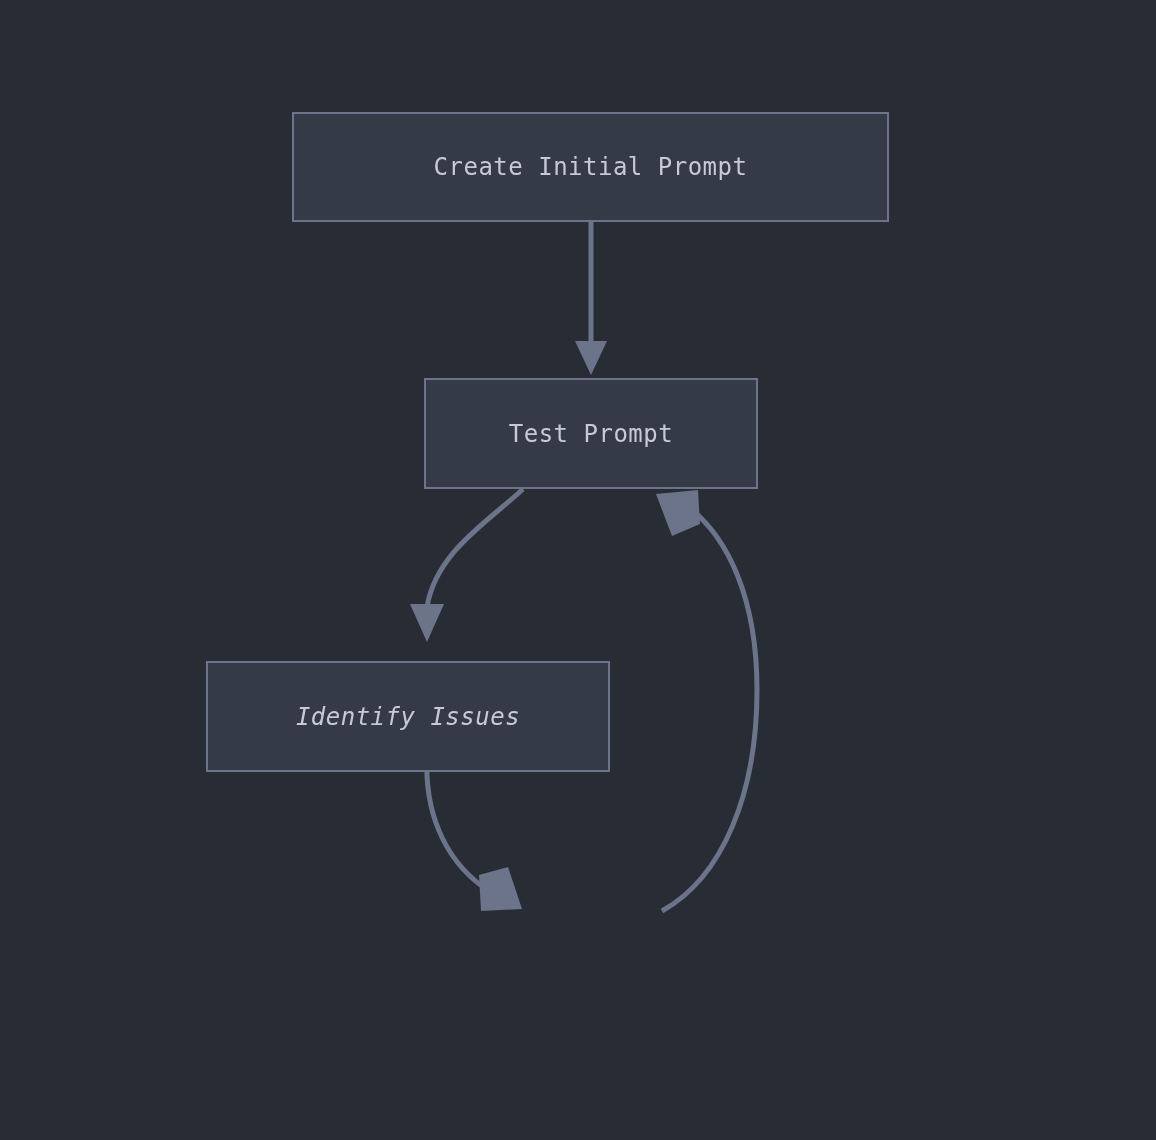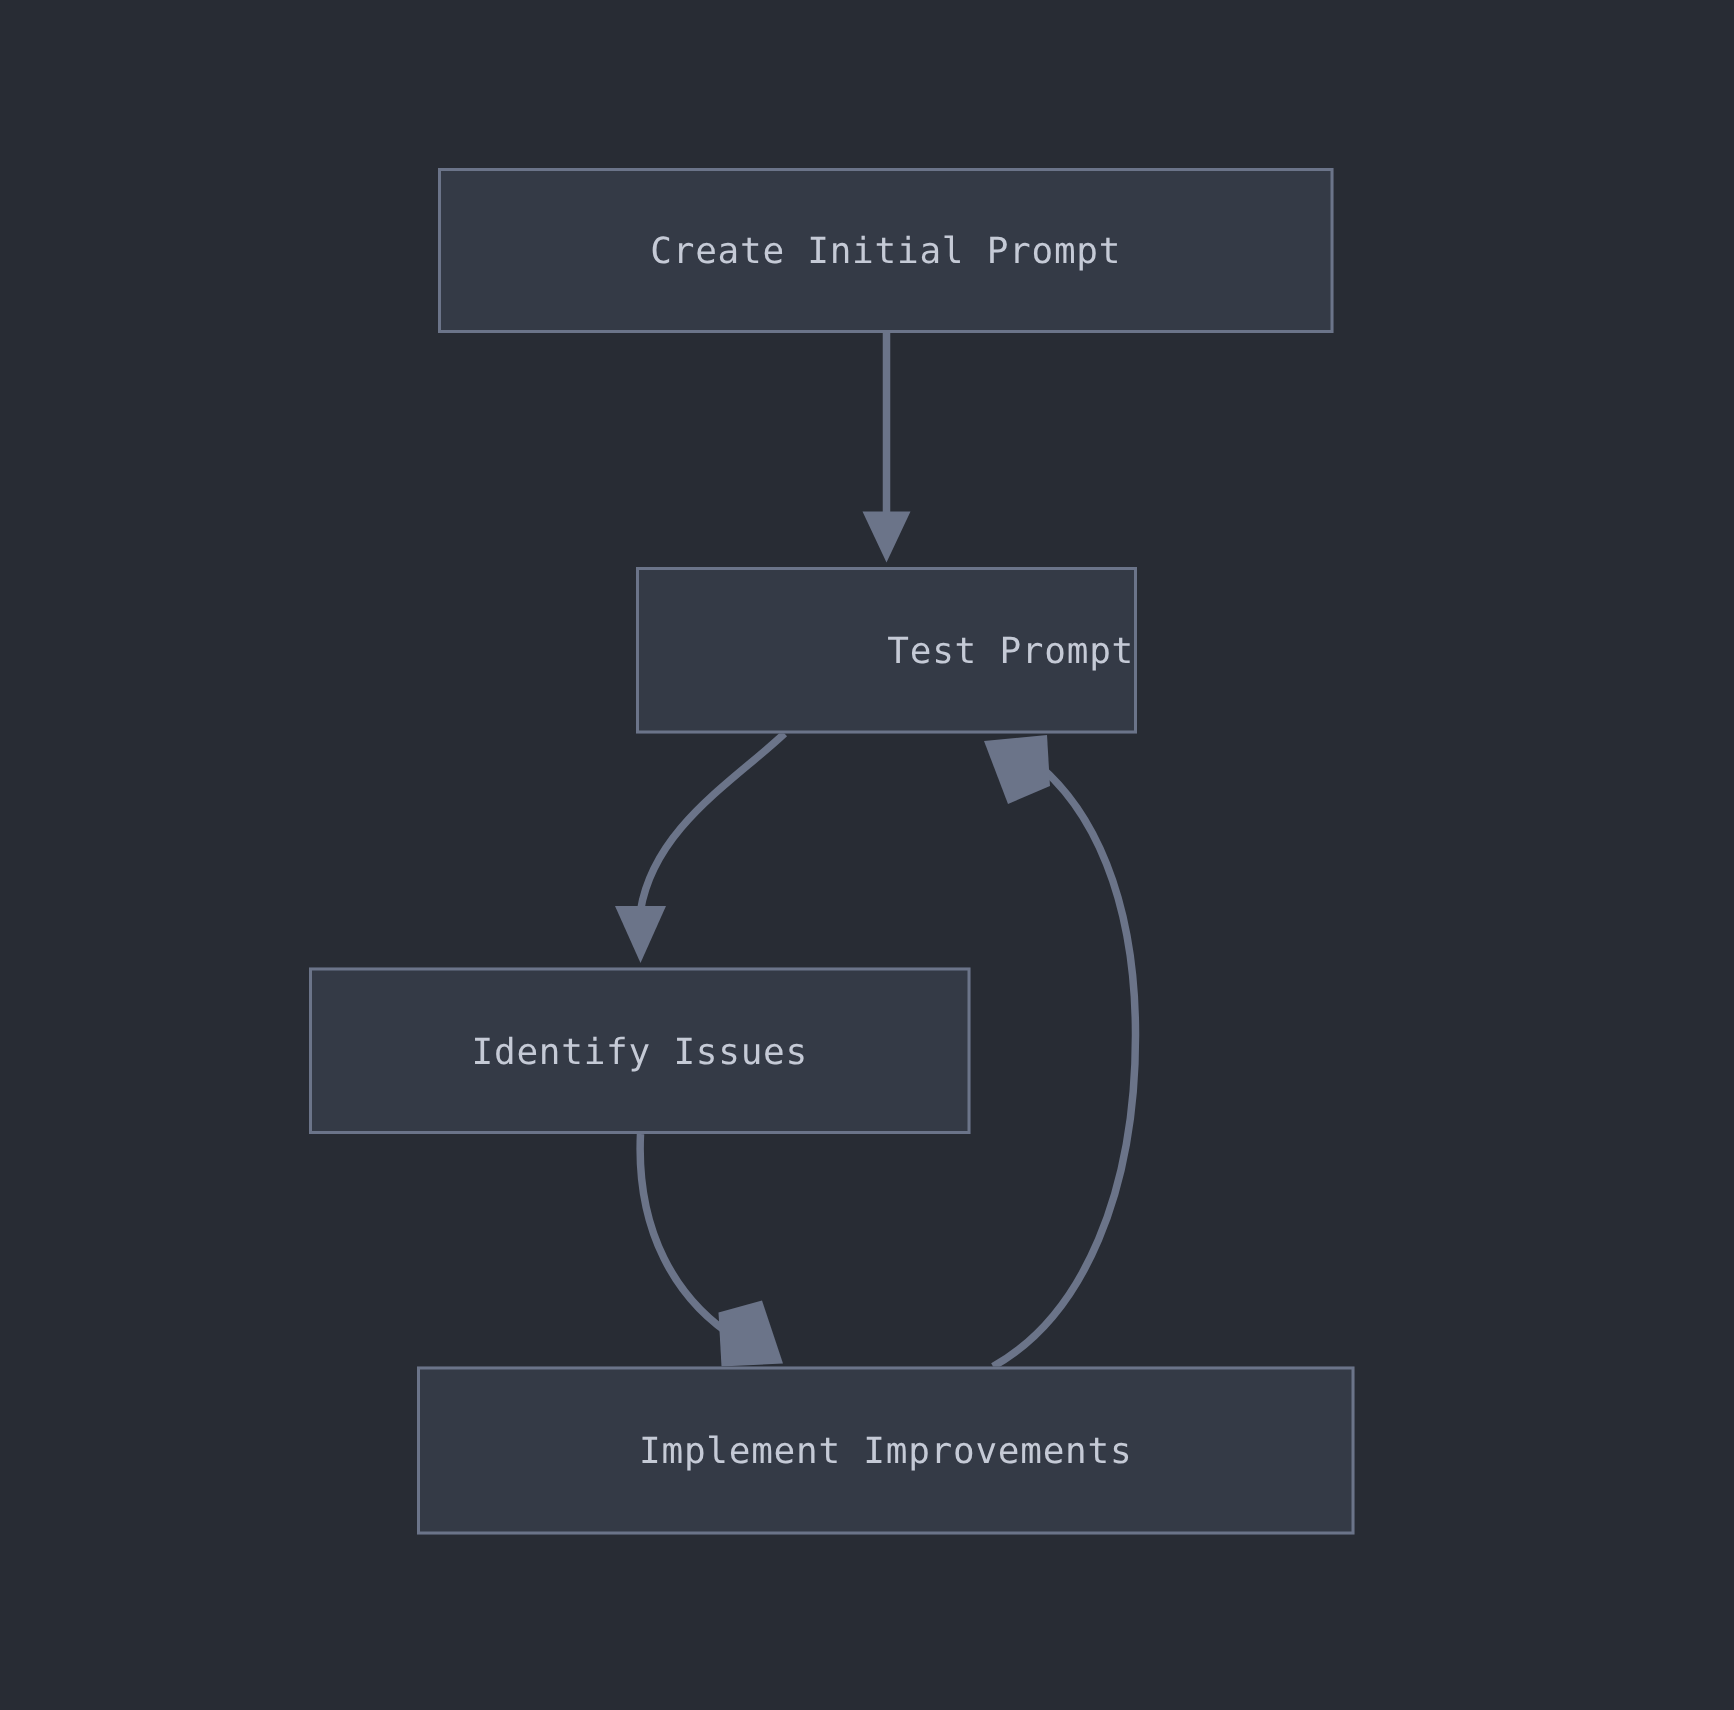--- a/index.html
+++ b/index.html
@@ -43,24 +43,24 @@
     line-height: 1;
     color: #c5cad6;
     letter-spacing: 0.5px;
     white-space: nowrap;
     user-select: none;
   }
   #node-create-initial-prompt {
     left: 292px;  top: 112px;  width: 597px;  height: 110px;
   }
   #node-test-prompt {
-    left: 424px;  top: 378px;  width: 334px;  height: 111px; justify-content: flex-end;
+    left: 424px;  top: 378px;  width: 334px;  height: 111px;
   }
   #node-identify-issues {
-    left: 206px;  top: 645px;  width: 441px;  height: 111px;
+    left: 206px;  top: 661px;  width: 404px;  height: 111px; font-style: italic;
   }
   #node-implement-improvements {
     left: 278px;  top: 911px;  width: 625px;  height: 112px;
   }
   .edge-path {
     fill: none;
     stroke: #6b7489;
     stroke-width: 5;
     stroke-linecap: butt;
   }
@@ -103,17 +103,14 @@
   </div>
 
   <div class="flow-node" id="node-test-prompt">
     <span class="flow-node-label">Test Prompt</span>
   </div>
 
   <div class="flow-node" id="node-identify-issues">
     <span class="flow-node-label">Identify Issues</span>
   </div>
 
-  <div class="flow-node" id="node-implement-improvements">
-    <span class="flow-node-label">Implement Improvements</span>
-  </div>
 
 </div>
 
 </body></html>

